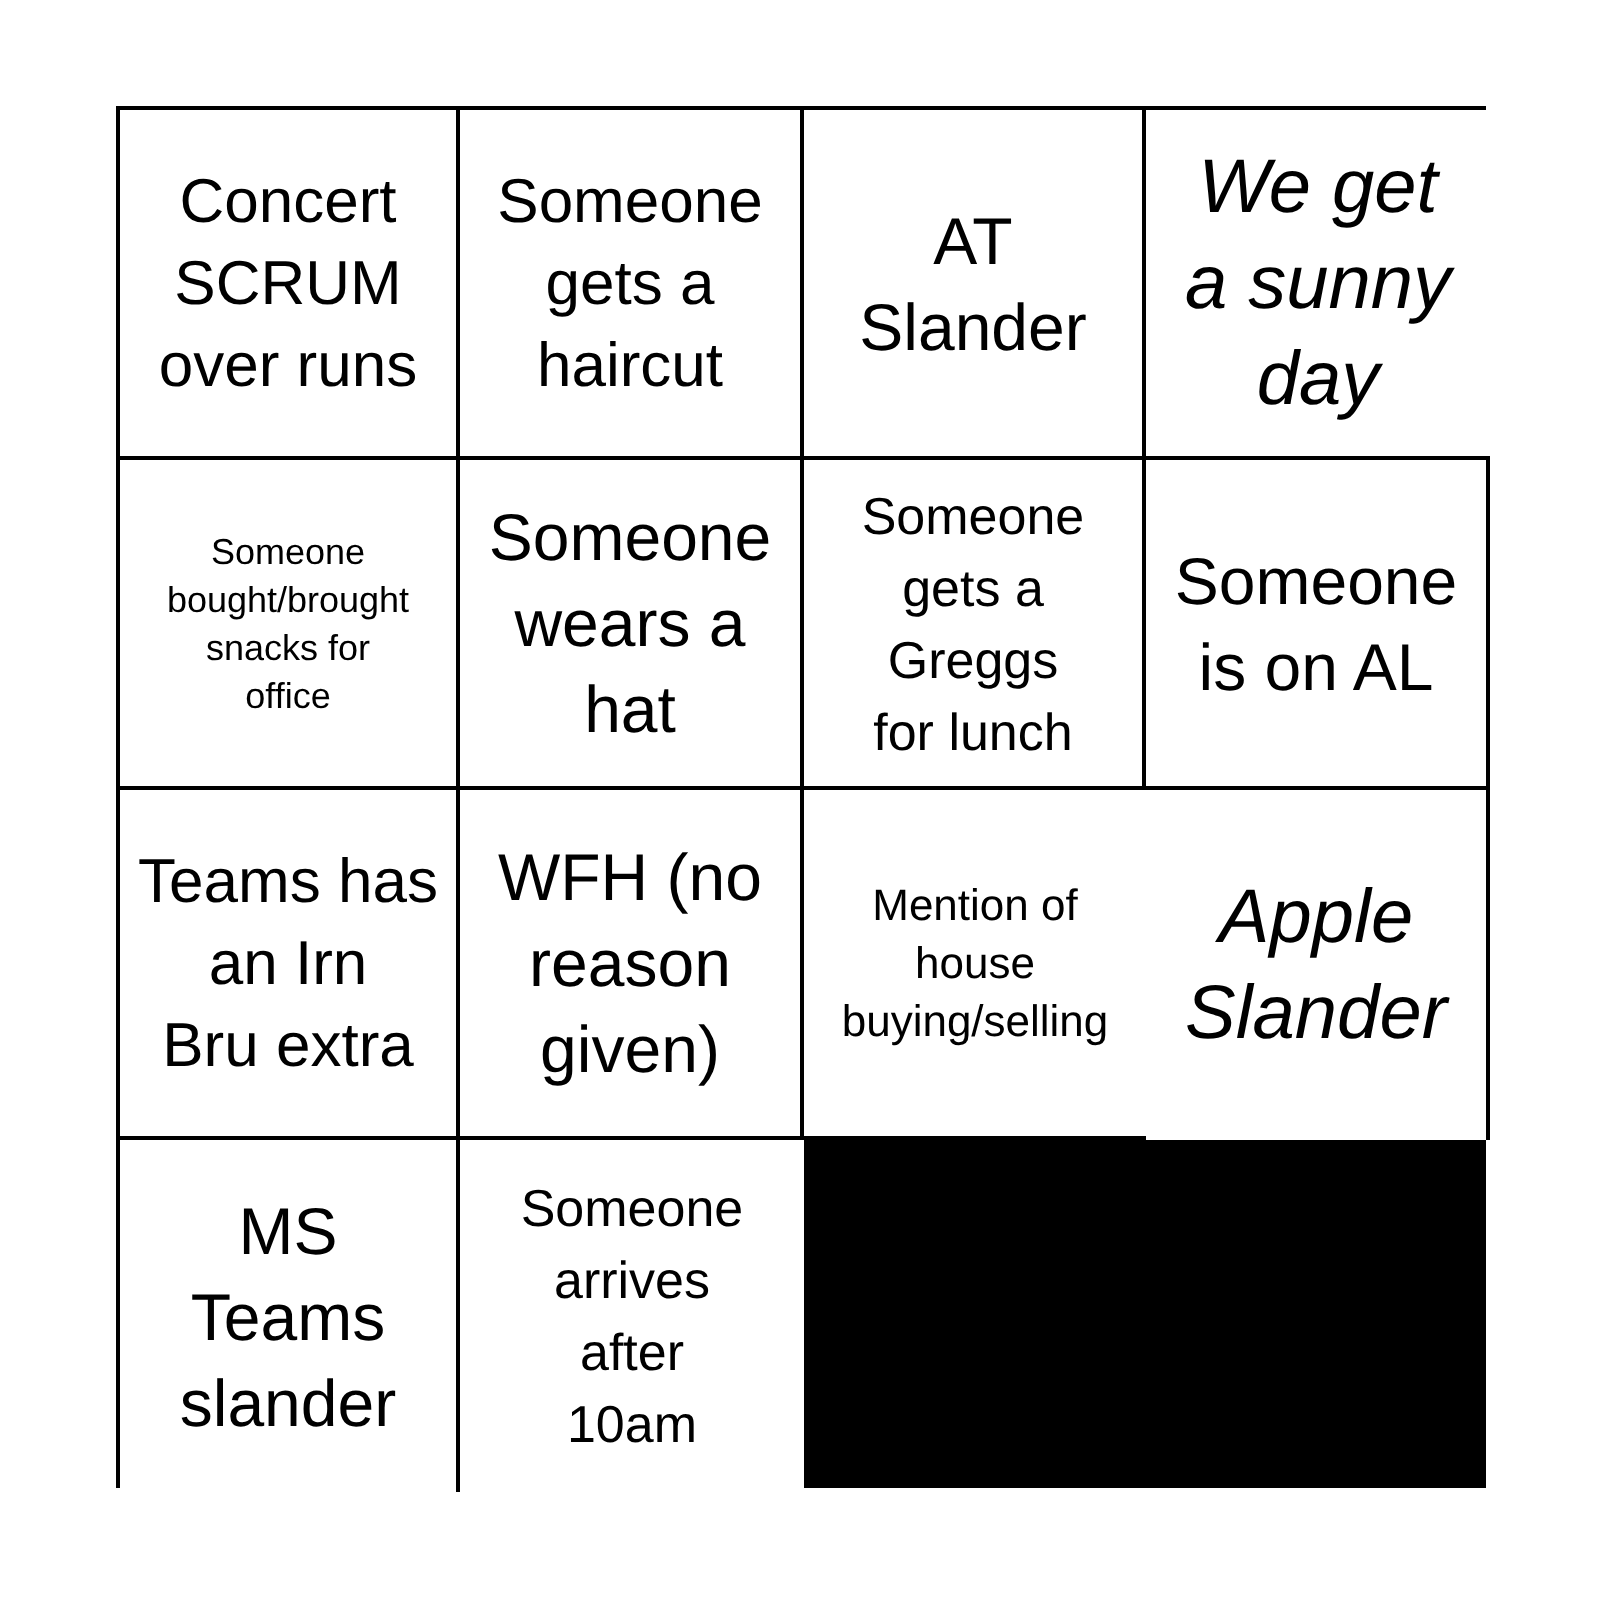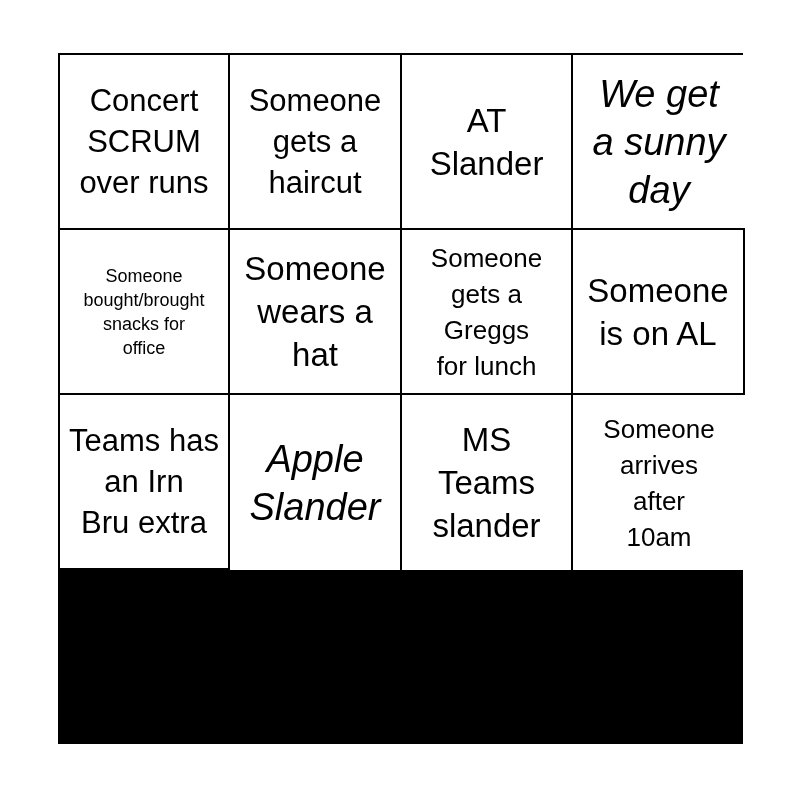--- a/index.html
+++ b/index.html
@@ -119,20 +119,30 @@
 
     <div class="bingo-cell">
       <span class="cell-text fs-33">Someone
 is on AL</span>
     </div>
     <div class="bingo-cell">
       <span class="cell-text fs-31">Teams has
 an Irn
 Bru extra</span>
     </div>
+    <div class="bingo-cell">
+      <span class="cell-text fs-33">WFH (no
+reason
+given)</span>
+    </div>
+    <div class="bingo-cell col-last">
+      <span class="cell-text fs-22">Mention of
+house
+buying/selling</span>
+    </div>
 
     <div class="bingo-cell row-last">
       <span class="cell-text fs-38">Apple
 Slander</span>
     </div>
     <div class="bingo-cell row-last">
       <span class="cell-text fs-33">MS
 Teams
 slander</span>
     </div>

